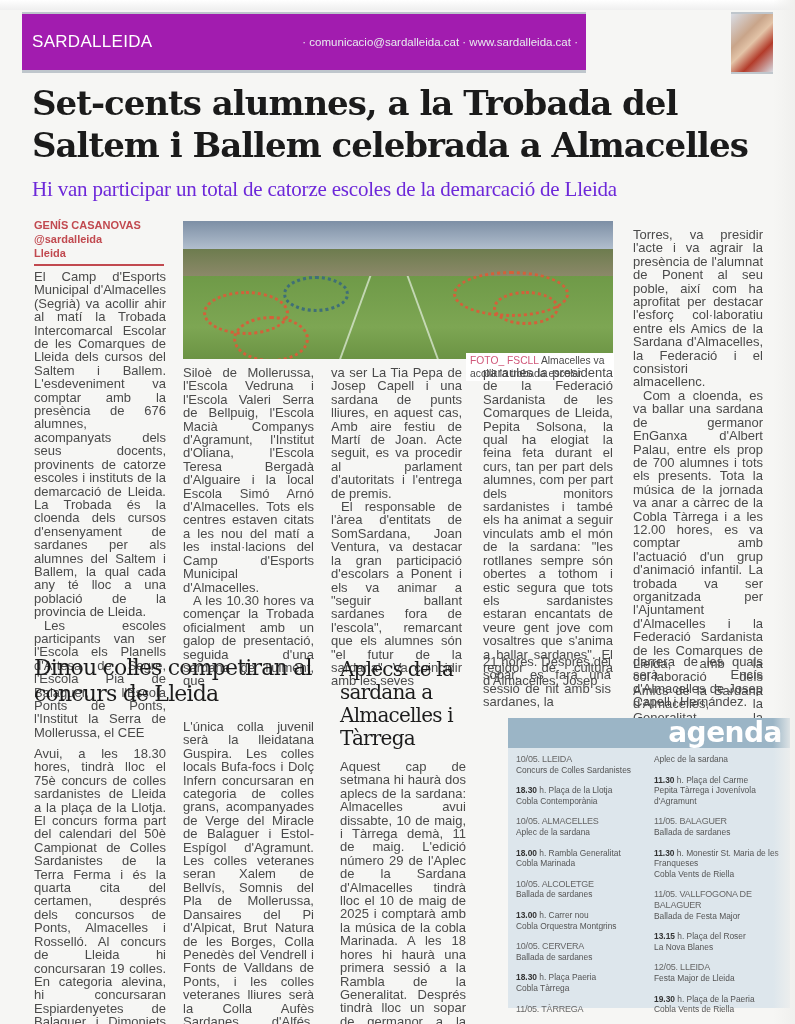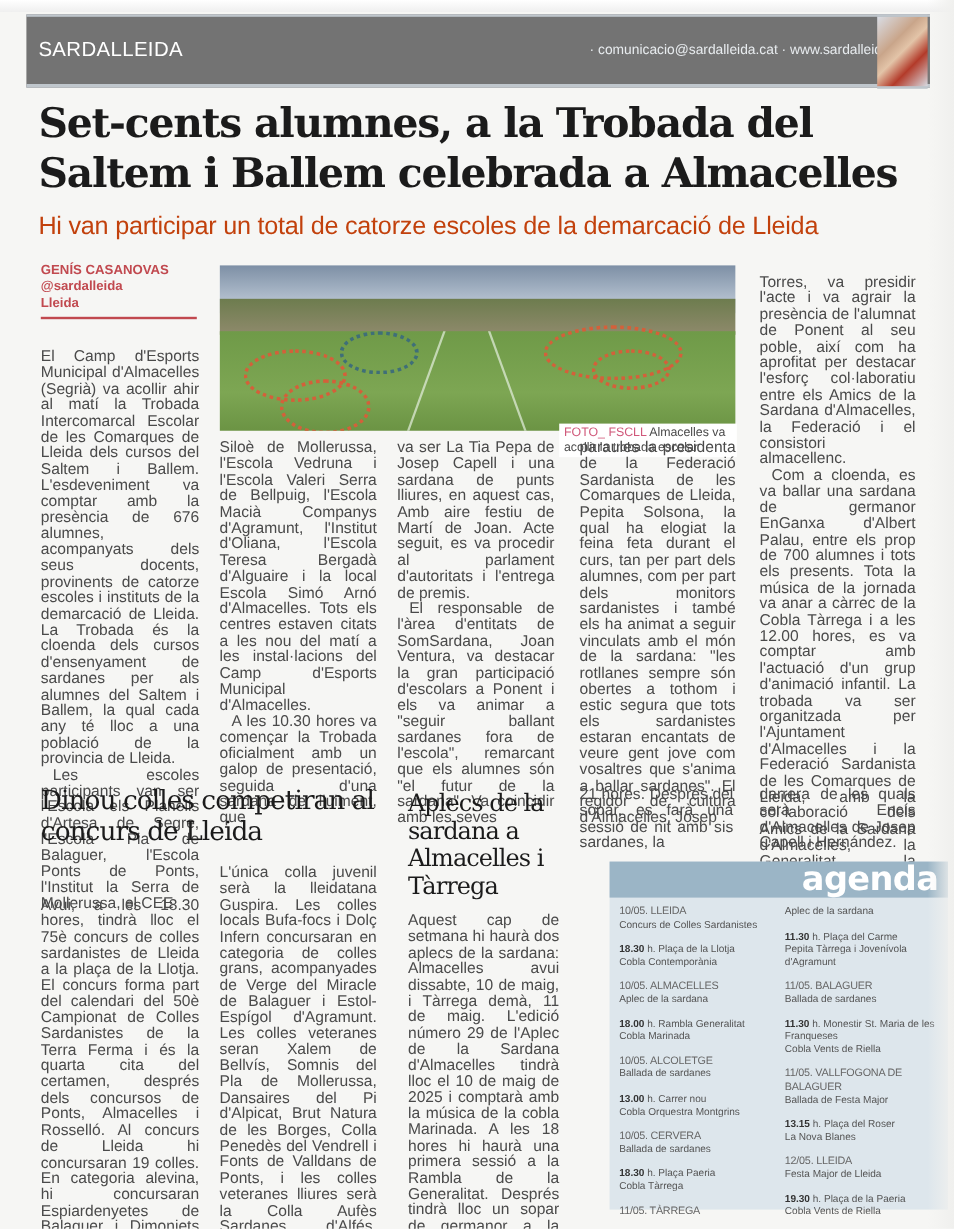--- a/index.html
+++ b/index.html
@@ -1,23 +1,23 @@
 <!DOCTYPE html>
 <html><head>
 <meta charset="utf-8">
 <style>
   html, body { margin:0; padding:0; }
   body { width:795px; height:1024px; background:#f6f6f4; position:relative; overflow:hidden; font-family:"Liberation Sans", sans-serif; color:#444; }
   .topstrip { position:absolute; left:0; top:0; width:795px; height:10px; background:linear-gradient(#fff,#efefef); }
-  .header { position:absolute; left:22px; top:12px; width:753px; height:56px; background:#737373; border-bottom:3px solid #bfc6cc; border-top:2px solid #bfc6cc; }
+  .header { position:absolute; left:22px; top:12px; width:564px; height:56px; background:#a21caf; border-bottom:3px solid #bfc6cc; border-top:2px solid #bfc6cc; }
   .header .section { position:absolute; left:10px; top:18px; color:#fff; font-size:17px; font-family:"Liberation Sans", sans-serif; letter-spacing:0.3px; }
   .header .contact { position:absolute; right:8px; top:22px; color:#e8ecef; font-size:11.5px; }
   .header-photo { position:absolute; left:731px; top:12px; width:42px; height:58px; background:linear-gradient(135deg,#d9dde5 0%,#c9a58a 35%,#e3c4a8 50%,#b33b2a 70%,#d7dbe2 100%); border-top:2px solid #bfc6cc; border-bottom:2px solid #bfc6cc; }
   h1.headline { position:absolute; left:32px; top:82px; margin:0; width:740px; font-family:"DejaVu Serif", serif; font-weight:bold; font-size:34px; line-height:42px; color:#1b1b1b; letter-spacing:-1px; }
-  .subhead { position:absolute; left:32px; top:177px; font-size:21px; color:#c2410c; font-family:Liberation Sans, sans-serif; letter-spacing:-0.2px; }
+  .subhead { position:absolute; left:32px; top:177px; font-size:21px; color:#6d28d9; font-family:Liberation Serif, serif; letter-spacing:-0.2px; }
   .byline { position:absolute; left:34px; top:218px; width:134px; font-size:11px; line-height:14px; color:#c1494f; font-weight:bold; }
   .byline-rule { position:absolute; left:34px; top:264px; width:130px; height:2px; background:#c1494f; }
   .col { position:absolute; font-size:13px; line-height:13.4px; color:#4a4a4a; text-align:justify; }
   .col p { margin:0; }
   .col p + p { text-indent:10px; }
   .photo { position:absolute; left:183px; top:221px; width:430px; height:138px; overflow:hidden; }
   .photo .sky { position:absolute; left:0; top:0; width:100%; height:40px; background:linear-gradient(#7d8fa5,#c7d2de); }
   .photo .hills { position:absolute; left:0; top:28px; width:100%; height:30px; background:linear-gradient(#6d7c4e,#8f8a6c); }
   .photo .field { position:absolute; left:0; top:55px; width:100%; height:85px; background:linear-gradient(#6f9a48,#7da653 60%,#6a9243); }
   .photo .ring { position:absolute; border:3px dotted #d4603a; border-radius:50%; }
@@ -48,21 +48,21 @@
 <h1 class="headline">Set-cents alumnes, a la Trobada del Saltem i Ballem celebrada a Almacelles</h1>
 <div class="subhead">Hi van participar un total de catorze escoles de la demarcació de Lleida</div>
 
 <div class="byline">
   <div>GENÍS CASANOVAS</div>
   <div>@sardalleida</div>
   <div>Lleida</div>
 </div>
 <div class="byline-rule"></div>
 
-<div class="col" style="left:34px; top:270px; width:132px;margin-top:20px;">
+<div class="col" style="left:34px; top:270px; width:132px;">
   <p>El Camp d'Esports Municipal d'Almacelles (Segrià) va acollir ahir al matí la Trobada Intercomarcal Escolar de les Comarques de Lleida dels cursos del Saltem i Ballem. L'esdeveniment va comptar amb la presència de 676 alumnes, acompanyats dels seus docents, provinents de catorze escoles i instituts de la demarcació de Lleida. La Trobada és la cloenda dels cursos d'ensenyament de sardanes per als alumnes del Saltem i Ballem, la qual cada any té lloc a una població de la provincia de Lleida.</p>
   <p>Les escoles participants van ser l'Escola els Planells d'Artesa de Segre, l'Escola Pia de Balaguer, l'Escola Ponts de Ponts, l'Institut la Serra de Mollerussa, el CEE</p>
 </div>
 
 <div class="photo">
   <div class="sky"></div>
   <div class="hills"></div>
   <div class="field"></div>
   <div class="line" style="left:170px; transform:skewX(-20deg);"></div>
   <div class="line" style="left:240px; transform:skewX(20deg);"></div>

